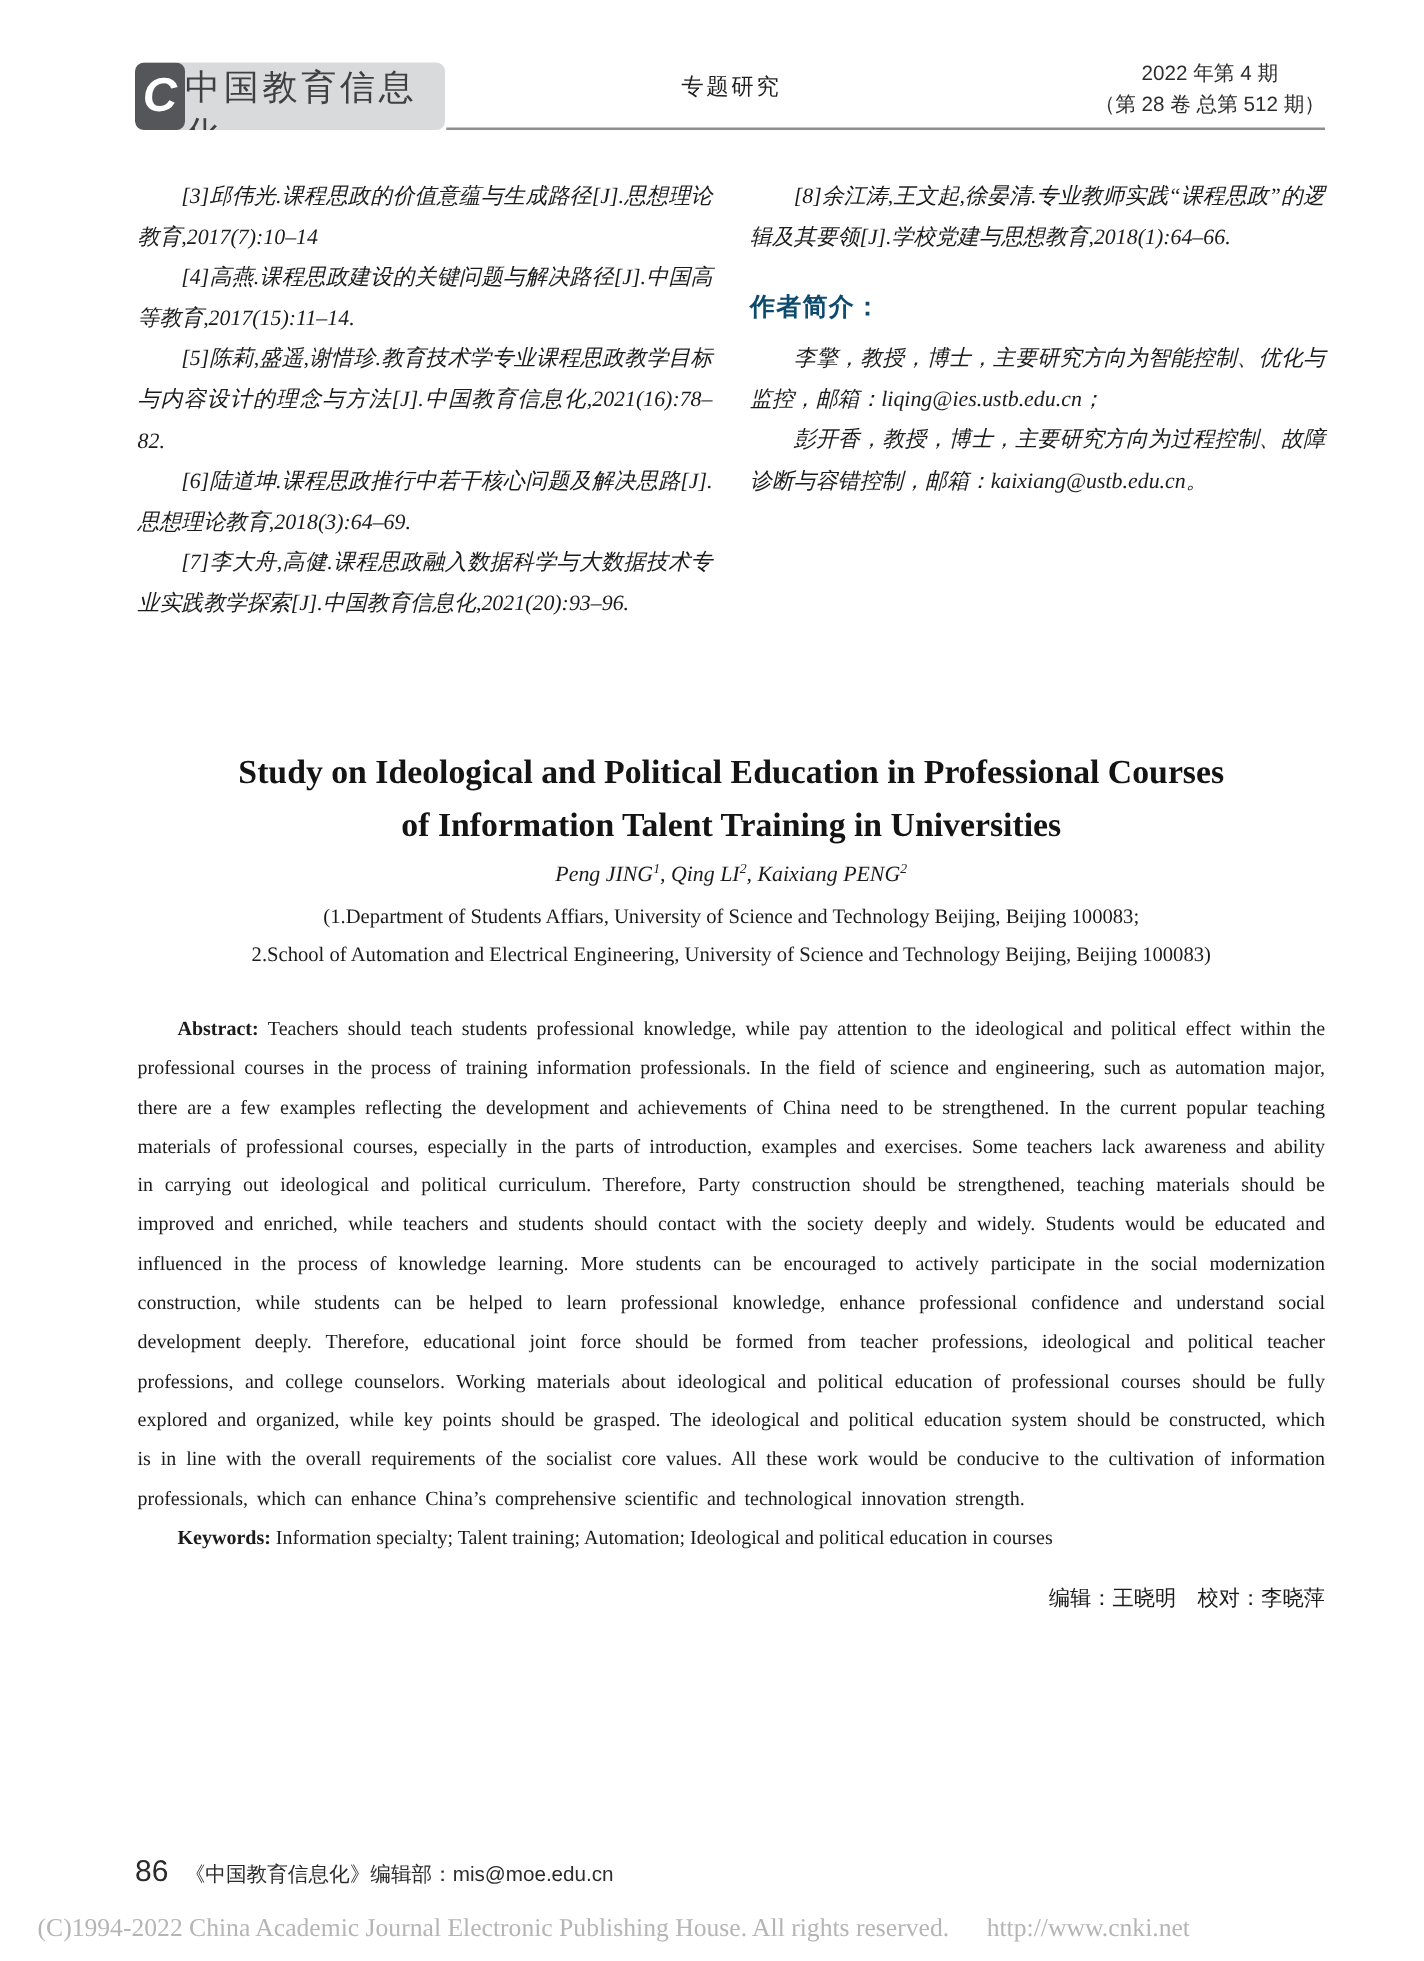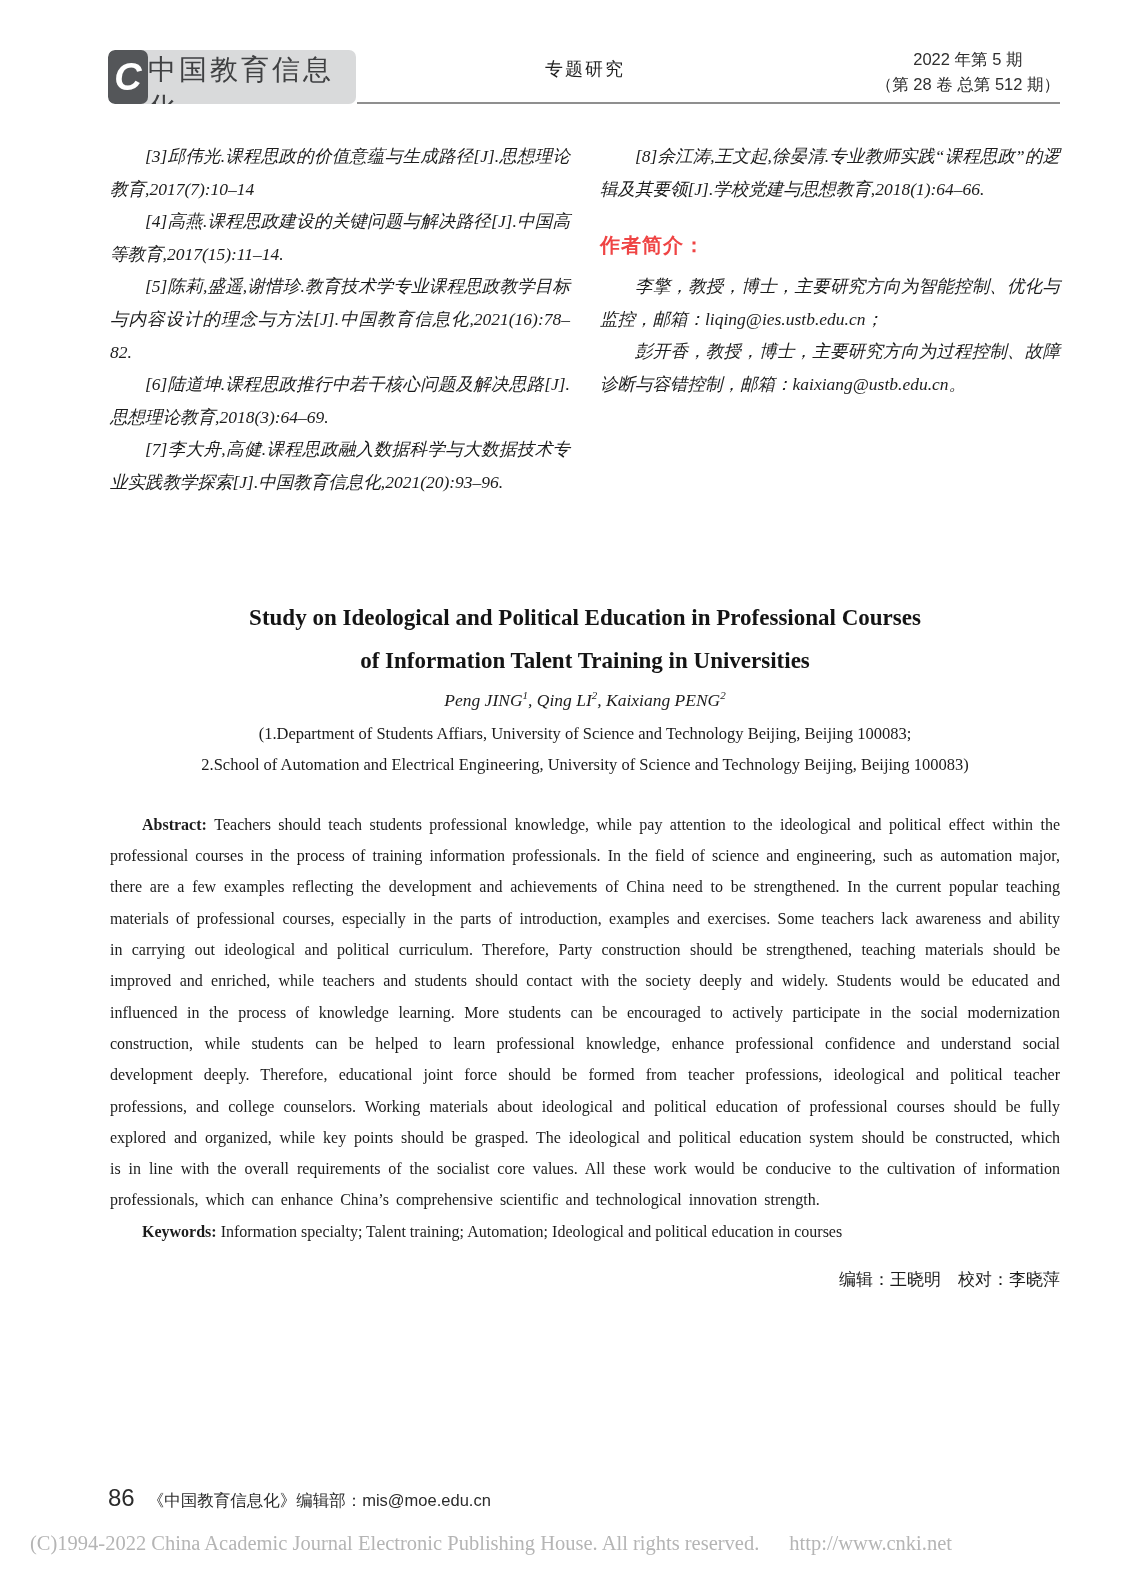--- a/index.html
+++ b/index.html
@@ -86,35 +86,35 @@
     line-height: 32.6px;
     text-align: justify;
     text-indent: 2em;
     color: #1b1b1b;
     font-style: italic;
   }
   .bio-heading {
     font-family: "Liberation Sans", sans-serif;
     font-size: 20px;
     font-weight: bold;
-    color: #ef4444;
+    color: #0c4a6e;
     margin: 27px 0 11px 0;
     letter-spacing: 1px;
   }
 
   
   .article {
     position: absolute;
     left: 110px; top: 596px;
     width: 950px;
   }
   .title-line {
     text-align: center;
     font-weight: bold;
-    font-size: 23px;
+    font-size: 27px;
     line-height: 43px;
     color: #141414;
   }
   .authors {
     text-align: center;
     font-style: italic;
     font-size: 17.5px;
     margin-top: 7px;
     color: #1b1b1b;
   }
@@ -178,21 +178,21 @@
 
   <div class="logo">
     <div class="logo-c">C</div>
     <div class="logo-right">
       <div class="logo-cn">中国教育信息化</div>
 
     </div>
   </div>
   <div class="section-title">专题研究</div>
   <div class="issue-info">
-    <div>2022 年第 5 期</div>
+    <div>2022 年第 4 期</div>
     <div>（第 28 卷 总第 512 期）</div>
   </div>
   <div class="header-rule"></div>
 
   <div class="columns">
     <div class="col">
       <p class="ref">[3]邱伟光.课程思政的价值意蕴与生成路径[J].思想理论教育,2017(7):10–14</p>
       <p class="ref">[4]高燕.课程思政建设的关键问题与解决路径[J].中国高等教育,2017(15):11–14.</p>
       <p class="ref">[5]陈莉,盛遥,谢惜珍.教育技术学专业课程思政教学目标与内容设计的理念与方法[J].中国教育信息化,2021(16):78–82.</p>
       <p class="ref">[6]陆道坤.课程思政推行中若干核心问题及解决思路[J].思想理论教育,2018(3):64–69.</p>

